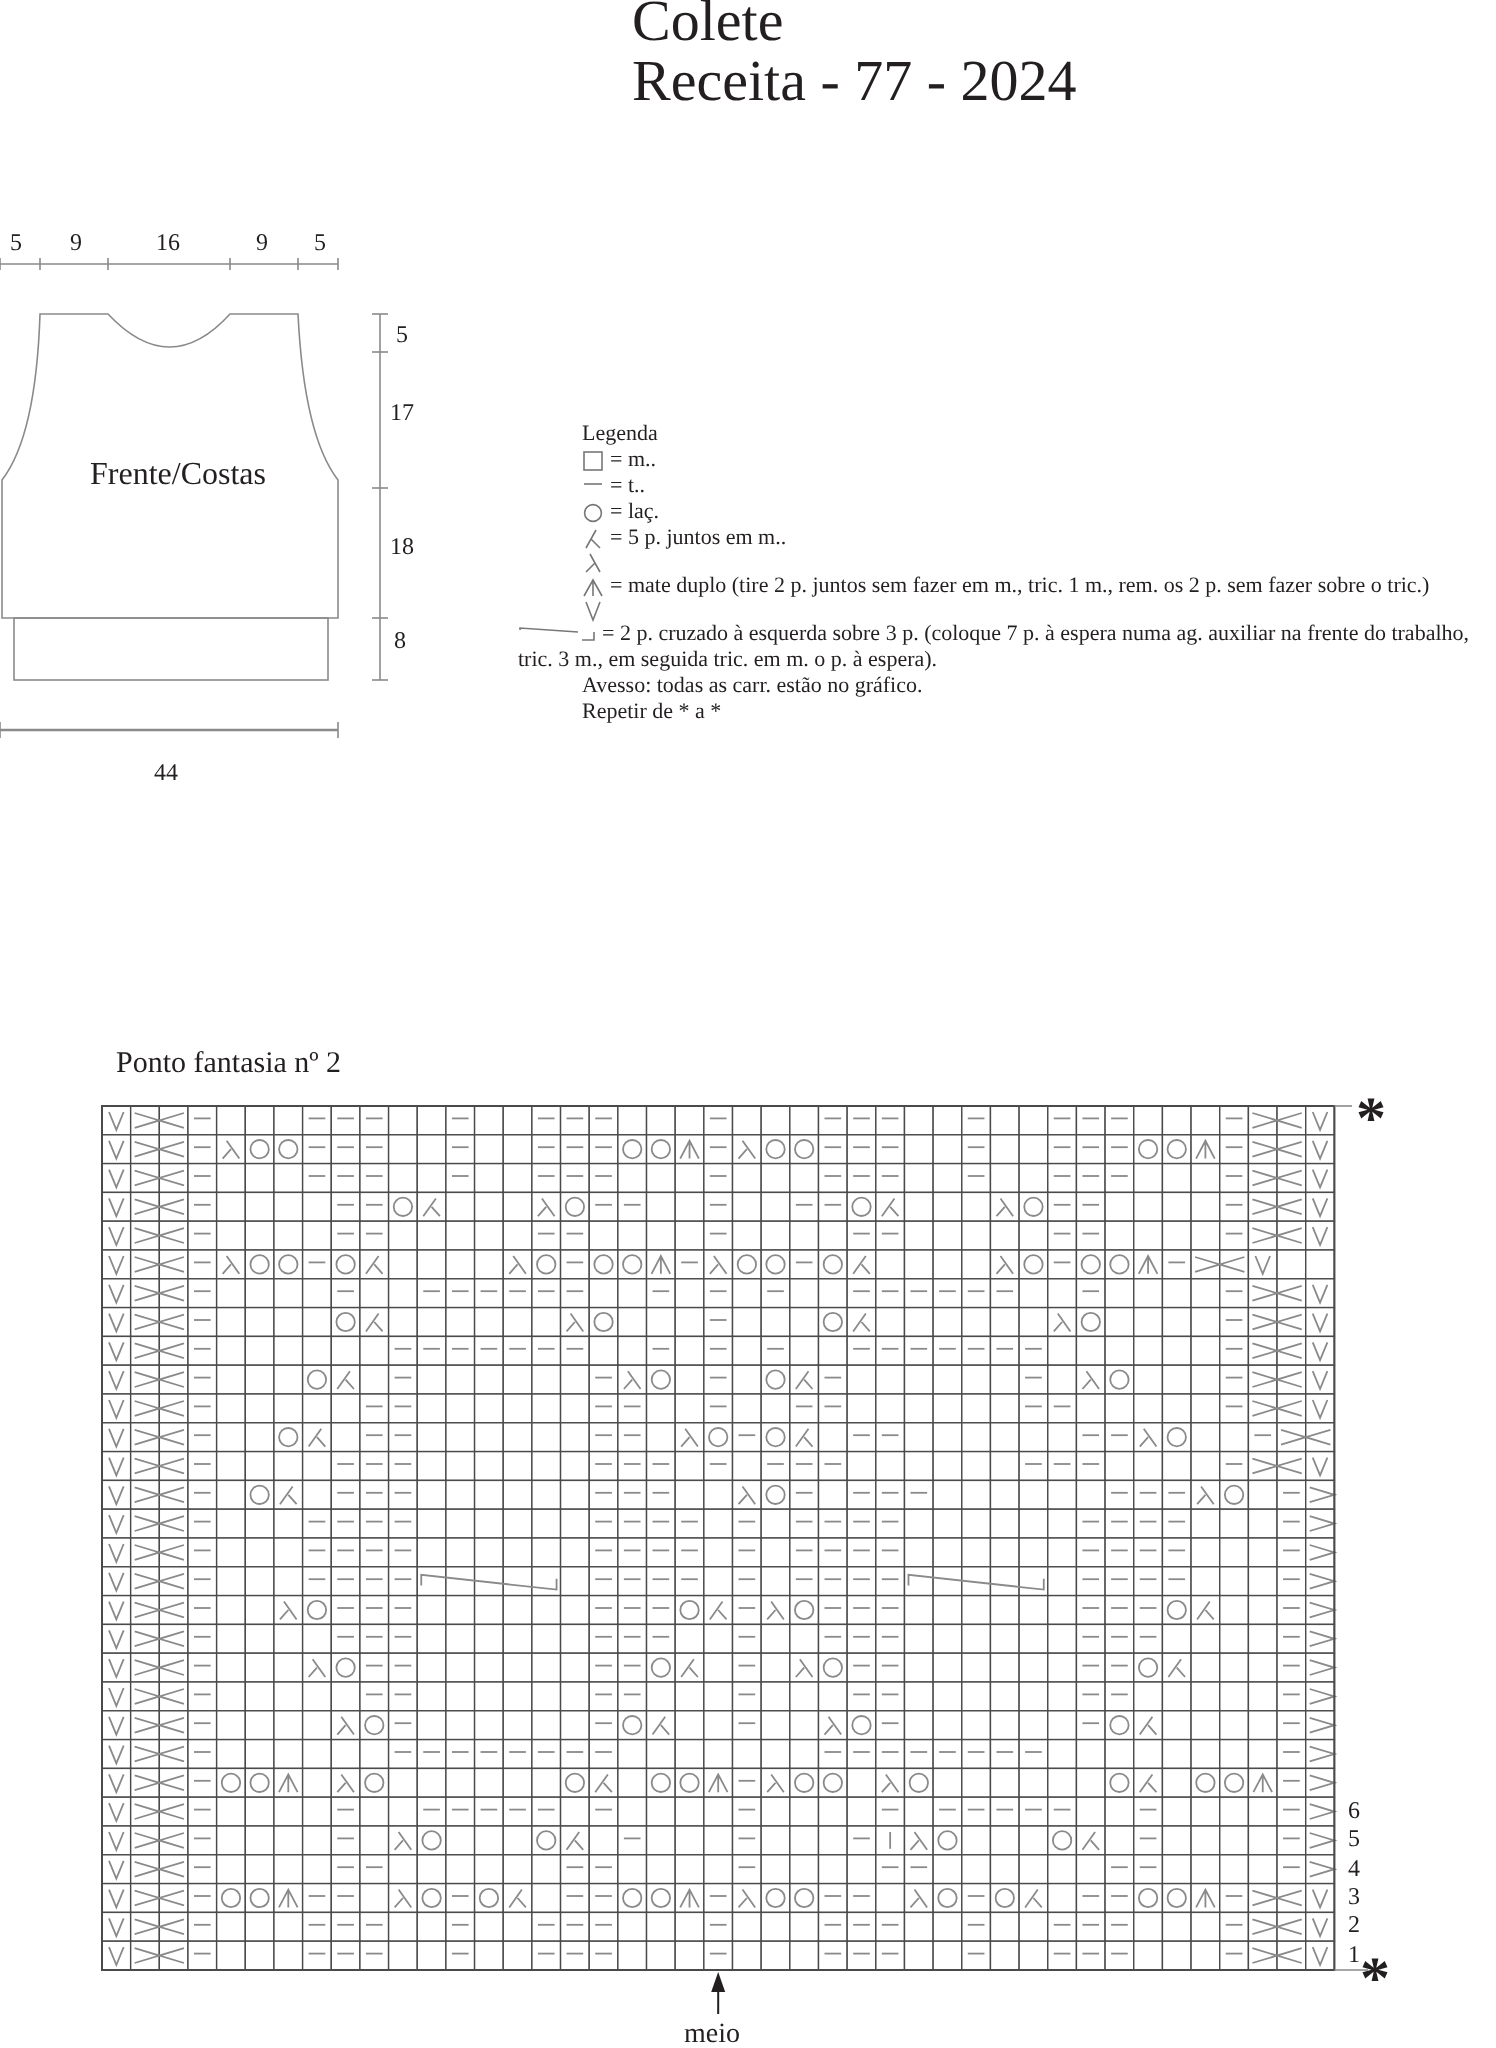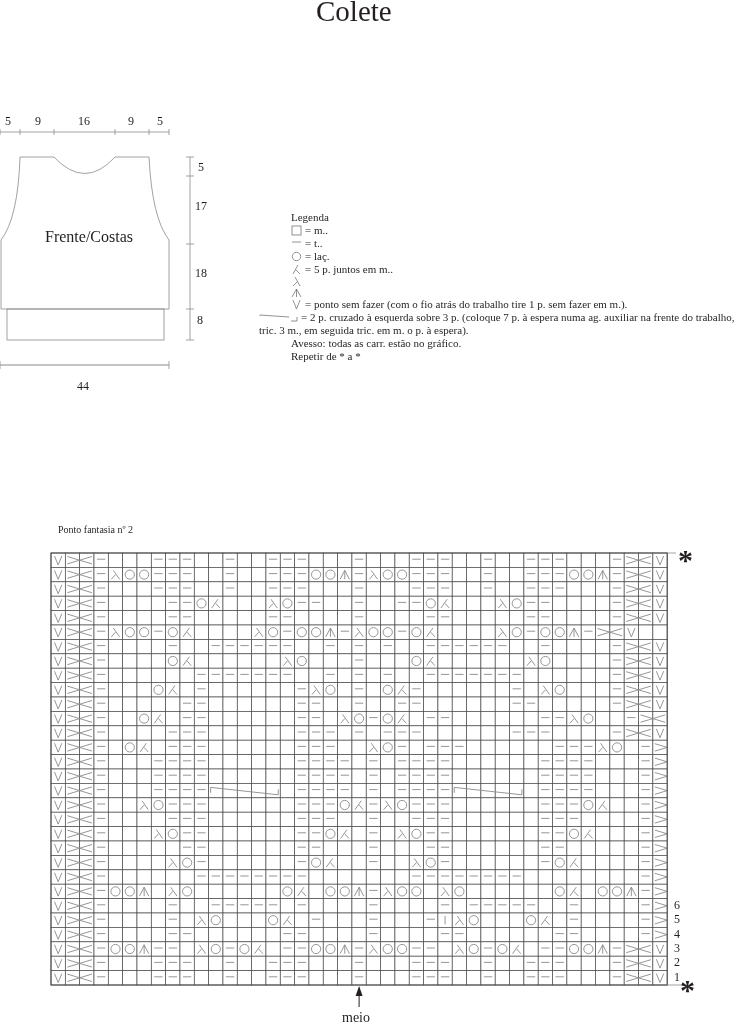--- a/index.html
+++ b/index.html
@@ -6,31 +6,32 @@
   body { width:748px; height:1024px; position:relative; overflow:hidden;
          font-family:"Liberation Serif", serif; color:#231f20; }
   .title { position:absolute; left:316px; top:-4px; font-size:29px; line-height:30px; }
   .title div { white-space:nowrap; }
   .schem { position:absolute; left:0; top:110px; }
   .schem text { font-family:"Liberation Serif", serif; fill:#231f20; }
   .legend { position:absolute; left:291px; top:211px; font-size:11px; line-height:13px; width:460px; }
   .legend .row { white-space:nowrap; display:flex; align-items:center; }
   .legend .ic { display:inline-block; width:11px; height:11px; margin-right:3px; }
   .legend .wrap { white-space:normal; }
-  .chart-title { position:absolute; left:58px; top:524px; font-size:10px; }
+  .chart-title { position:absolute; left:58px; top:524px; font-size:15px; }
   .chart { position:absolute; left:0; top:0; }
   .star { position:absolute; font-size:30px; font-weight:bold; line-height:30px; }
   .rownum { position:absolute; font-size:12px; }
   .meio { position:absolute; left:342px; top:1010px; font-size:14px; }
 </style>
 </head>
 <body>
 
 <div class="title">
   <div>Colete</div>
+  <div>Receita - 77 - 2024</div>
 </div>
 
 <svg class="schem" width="240" height="280" viewBox="0 0 240 280">
   <g stroke="#8a8a8a" stroke-width="0.8" fill="none">
     <line x1="0" y1="22" x2="169" y2="22"></line>
     <line x1="0" y1="19" x2="0" y2="25"></line>
       <line x1="20" y1="19" x2="20" y2="25"></line>
     <line x1="54" y1="19" x2="54" y2="25"></line>
       <line x1="115" y1="19" x2="115" y2="25"></line>
     <line x1="149" y1="19" x2="149" y2="25"></line>
@@ -90,26 +91,26 @@
   </div>
   <div class="row">
     <svg class="ic" viewBox="0 0 11 11">
         <path d="M9 10 L4 1 M6.5 5.5 L2 10" fill="none" stroke="#777" stroke-width="0.8"></path>
       </svg>
   </div>
   <div class="row">
     <svg class="ic" viewBox="0 0 11 11">
         <path d="M1 10 L5.5 2 L10 10 M5.5 2 L5.5 10" fill="none" stroke="#777" stroke-width="0.8"></path>
       </svg>
+    <span>= mate duplo (tire 2 p. juntos sem fazer em m., tric. 1 m., rem. os 2 p. sem fazer sobre o tric.)</span>
   </div>
   <div class="row">
     <svg class="ic" viewBox="0 0 11 11">
         <path d="M2 1 L5.5 10 L9 1" fill="none" stroke="#777" stroke-width="0.8"></path>
       </svg>
-    <span>= ponto sem fazer (com o fio atrás do trabalho tire 1 p. sem fazer em m.).</span>
   </div>
   <div class="wrap" style="margin-left:-32px;">
     <svg width="42" height="10" viewBox="0 0 42 10" style="vertical-align:middle;">
         <path d="M1 3 L1 2 L30 4 M32 8 L38 8 L38 4" fill="none" stroke="#777" stroke-width="0.8"></path>
       </svg><span>= 2 p. cruzado à esquerda sobre 3 p. (coloque 7 p. à espera numa ag. auxiliar na frente do trabalho, tric. 3 m., em seguida tric. em m. o p. à espera).</span>
   </div>
   <div>Avesso: todas as carr. estão no gráfico.</div>
   <div>Repetir de * a *</div>
 </div>
 

